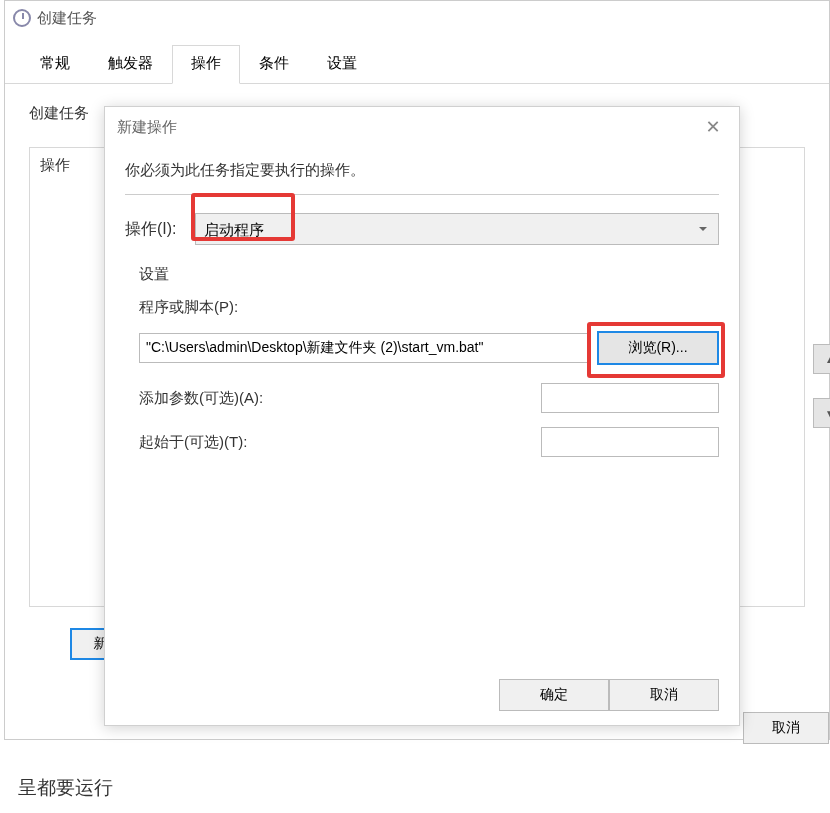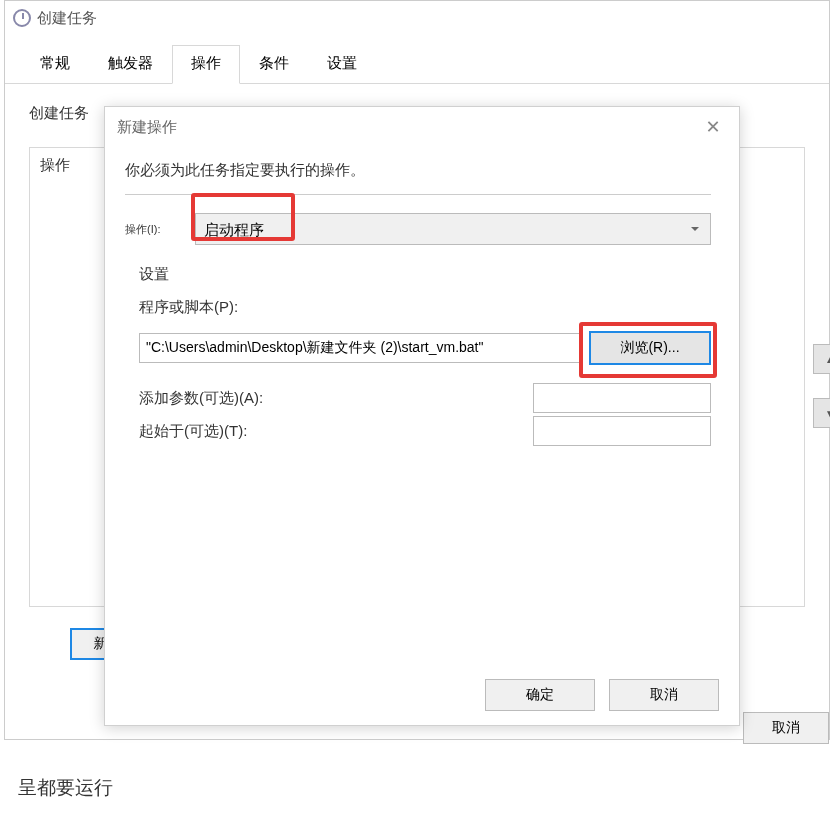--- a/index.html
+++ b/index.html
@@ -164,36 +164,36 @@
     .close-x {
       width: 28px; height: 28px;
       display: flex;
       align-items: center; justify-content: center;
       cursor: pointer;
       font-size: 18px;
       color: #888;
     }
 
     .modal-body {
-      padding: 14px 28px 0 20px;
+      padding: 14px 20px 0 20px;
     }
     .instruction {
       font-size: 15px;
       padding-bottom: 14px;
       border-bottom: 1px solid #ccc;
     }
 
     .field-row {
       display: flex;
       align-items: center;
       margin-top: 18px;
     }
     .field-label {
       width: 70px;
-      font-size: 11px;
+      font-size: 16px;
     }
     .combo {
       flex: 1;
       position: relative;
     }
     .combo select {
       width: 100%;
       height: 32px;
       font-family: inherit;
       font-size: 15px;
@@ -259,21 +259,20 @@
     }
     .small-input {
       width: 178px;
       margin-left: auto;
     }
 
     .modal-footer {
       position: absolute;
       right: 20px; bottom: 14px;
       display: flex;
-      gap: 14px;
     }
     .modal-footer .btn {
       width: 110px;
     }
   </style>
 </head>
 <body>
 
 <div class="parent-window">
   <div class="parent-titlebar">
@@ -340,21 +339,21 @@
         <input type="text" class="text-input program-input" value="&quot;C:\Users\admin\Desktop\新建文件夹 (2)\start_vm.bat&quot;" style="">
         <button class="browse-btn">浏览(R)...</button>
         <div class="red-box" style="right:-6px; top:-1px; width:138px; height:56px;"></div>
       </div>
 
       <div class="s-row" style="margin-top:18px;gap:24px;">
         <span class="s-label">添加参数(可选)(A):</span>
         <input type="text" class="text-input small-input" value="" style="">
       </div>
 
-      <div class="s-row" style="margin-top:3px;align-items:center;">
+      <div class="s-row" style="margin-top:14px;align-items:center;">
         <span class="s-label">起始于(可选)(T):</span>
         <input type="text" class="text-input small-input" value="" style="">
       </div>
     </div>
   </div>
 
   <div class="modal-footer">
     <button class="btn">确定</button>
     <button class="btn">取消</button>
   </div>

